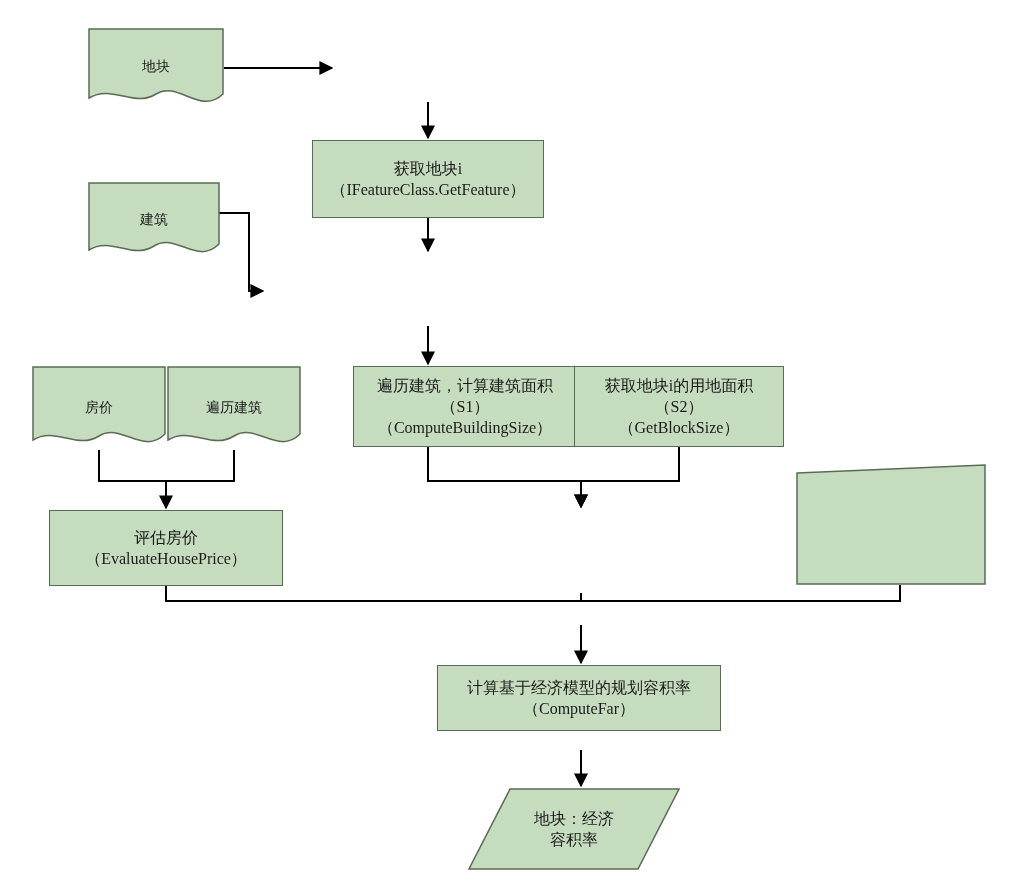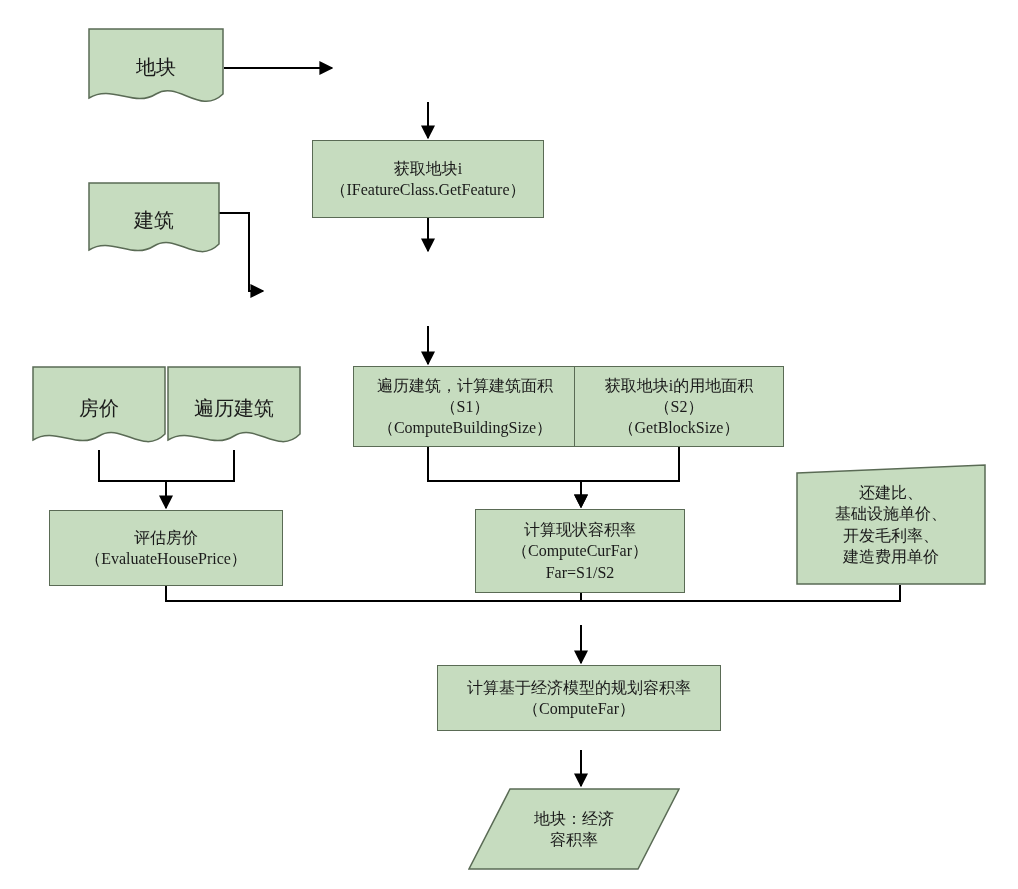--- a/index.html
+++ b/index.html
@@ -37,21 +37,21 @@
     background: transparent;
     padding: 0;
   }
   .doc .doc-label {
     position: relative;
     z-index: 2;
     width: 100%;
     text-align: center;
     white-space: pre-line;
     line-height: 1.32;
-    font-size: 20px;
+    font-size: 14px;
     color: #1a1a1a;
   }
   .doc svg, .para svg, .trap svg {
     position: absolute;
     left: 0;
     top: 0;
     width: 100%;
     height: 100%;
     z-index: 1;
   }
@@ -166,34 +166,25 @@
     <span>获取地块i的用地面积
 （S2）
 （GetBlockSize）</span>
   </div>
 
   <div class="node" style="left:49px; top:510px; width:234px; height:76px;">
     <span>评估房价
 （EvaluateHousePrice）</span>
   </div>
 
-  <div class="node" style="left:475px; top:509px; width:210px; height:84px;">
-    <span>计算现状容积率
-（ComputeCurFar）
-Far=S1/S2</span>
-  </div>
 
   <div class="node trap" style="left:796px; top:464px; width:190px; height:121px;">
     <svg viewBox="0 0 190 121" preserveAspectRatio="none">
       <path d="M 1 9 L 189 1 L 189 120 L 1 120 Z" fill="#c6dcbf" stroke="#5a6b55" stroke-width="1.5"></path>
     </svg>
-    <div class="shape-label">还建比、
-基础设施单价、
-开发毛利率、
-建造费用单价</div>
   </div>
 
   <div class="node" style="left:437px; top:665px; width:284px; height:66px;">
     <span>计算基于经济模型的规划容积率
 （ComputeFar）</span>
   </div>
 
   <div class="node para" style="left:468px; top:788px; width:212px; height:82px;">
     <svg viewBox="0 0 212 82" preserveAspectRatio="none">
       <path d="M 42 1 L 211 1 L 170 81 L 1 81 Z" fill="#c6dcbf" stroke="#5a6b55" stroke-width="1.5"></path>

